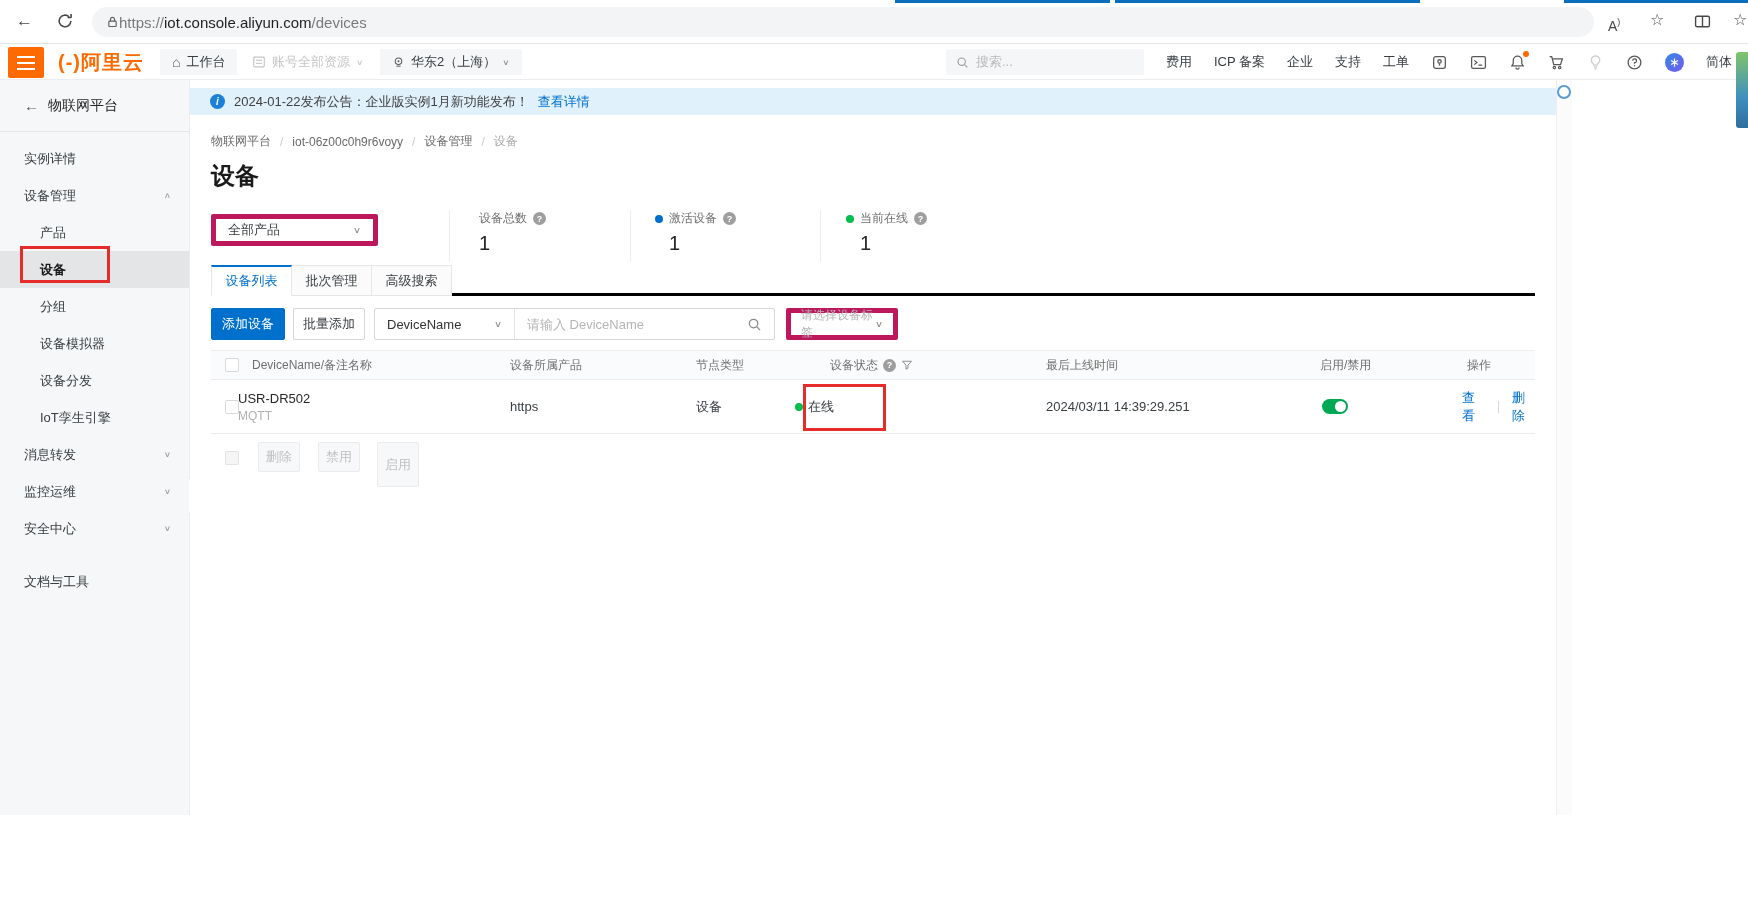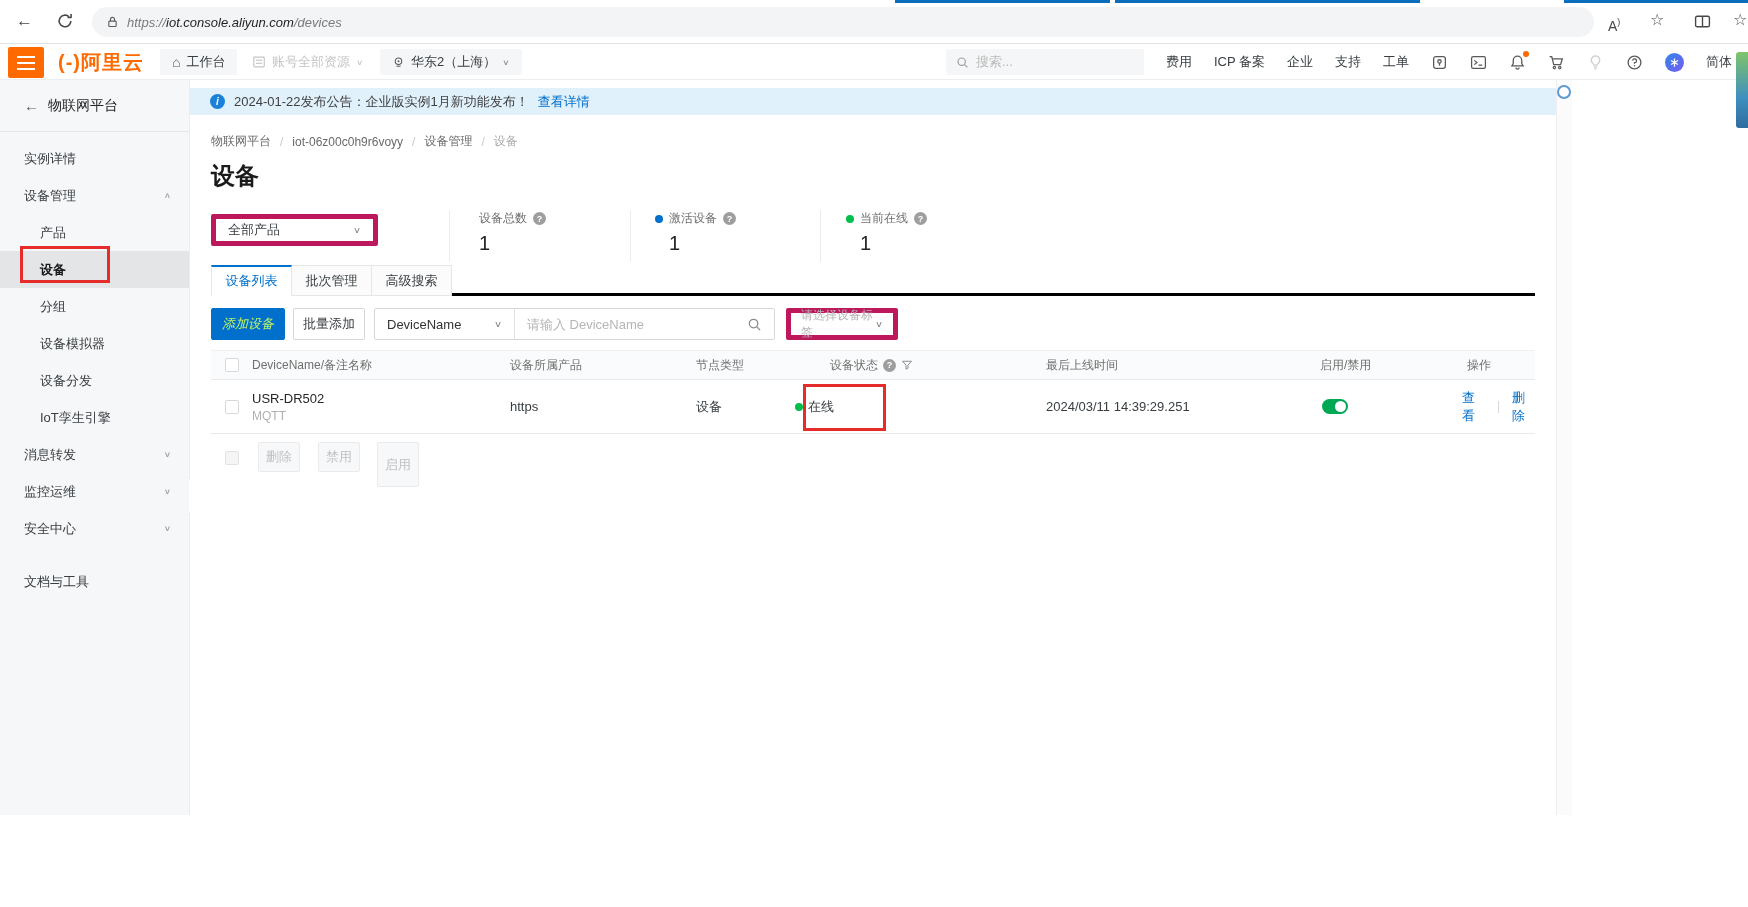--- a/index.html
+++ b/index.html
@@ -7,21 +7,21 @@
   body { position:relative; overflow:hidden; background:#fff; color:#333;
          font-family:"Liberation Sans","DejaVu Sans",sans-serif; font-size:13px; }
   .abs { position:absolute; }
   svg { display:block; }
 
   
   .browser-bar { position:absolute; left:0; top:0; width:1748px; height:44px; background:#fff; border-bottom:1px solid #e3e3e3; }
   .tab-strip { position:absolute; top:0; height:3px; background:#0a6ebd; }
   .nav-glyph { position:absolute; color:#474747; font-size:17px; line-height:22px; cursor:pointer; }
   .url-pill { position:absolute; left:92px; top:7px; width:1502px; height:30px; background:#f3f4f6; border-radius:15px; display:flex; align-items:center; padding-left:14px; }
-  .url-text { font-size:13px; margin-left:8px; color:#7a7a7a;font-style:italic; }
+  .url-text { font-size:15px; margin-left:0; color:#7a7a7a; }
   .url-text .host { color:#1f1f1f; }
 
   
   .alinav { position:absolute; left:0; top:44px; width:1748px; height:36px; background:#fff; border-bottom:1px solid #ebedf0; }
   .burger { position:absolute; left:8px; top:3px; width:36px; height:31px; background:#ff6a00; border-radius:2px; display:flex; flex-direction:column; justify-content:center; align-items:center; gap:4px; cursor:pointer; }
   .burger i { display:block; width:18px; height:2px; background:#fff; }
   .brand { position:absolute; left:58px; top:0; height:36px; display:flex; align-items:center; font-size:20px; font-weight:bold; color:#ff6a00; letter-spacing:1px; }
   .pill { height:26px; background:#f5f6f7; border-radius:2px; display:flex; align-items:center; padding:0 12px; gap:6px; color:#373d41; cursor:pointer; }
   .nav-right { position:absolute; right:16px; top:0; height:36px; display:flex; align-items:center; gap:22px; }
   .nav-link { color:#373d41; font-size:13px; cursor:pointer; white-space:nowrap; }
@@ -60,21 +60,21 @@
   .stat .val { font-size:20px; color:#262626; margin-top:5px; }
   .dot { width:8px; height:8px; border-radius:50%; display:inline-block; }
   .help { width:13px; height:13px; border-radius:50%; background:#9e9e9e; color:#fff; font-size:9px; font-weight:bold; display:flex; align-items:center; justify-content:center; cursor:pointer; }
 
   .tabs { position:absolute; left:21px; top:185px; width:1324px; height:31px; border-bottom:3px solid #000000; display:flex; }
   .tab { width:80px; height:31px; border:1px solid #e6e6e6; border-left:none; background:#fbfbfb; display:flex; align-items:center; justify-content:center; font-size:13px; color:#373d41; cursor:pointer; }
   .tab:first-child { border-left:1px solid #e6e6e6; width:81px; }
   .tab.active { background:#fff; border-top:2px solid #0070cc; border-bottom:1px solid #fff; color:#0070cc; margin-bottom:-1px; }
 
   .btn { height:32px; border:1px solid #d7d7d7; border-radius:2px; background:#fff; display:inline-flex; align-items:center; justify-content:center; font-size:13px; color:#373d41; cursor:pointer; }
-  .btn.primary { background:#0070cc; border-color:#0070cc; color:#bef264;font-style:italic; }
+  .btn.primary { background:#0070cc; border-color:#0070cc; color:#ffffff; }
   .btn.disabled { background:#f7f8fa; border-color:#ebebeb; color:#c1c1c1; cursor:default; }
 
   .combo { position:absolute; left:184px; top:228px; width:401px; height:32px; border:1px solid #d7d7d7; border-radius:2px; display:flex; align-items:flex-end; }
   .combo .field { width:140px; height:100%; display:flex; align-items:center; padding:0 12px; border-right:1px solid #e3e3e3; cursor:pointer; }
   .combo .field .chev { margin-left:auto; color:#8c8c8c; font-size:11px; transform:scaleY(.8); }
   .combo input { flex:1; height:100%; border:none; outline:none; padding:0 34px 0 12px; font-size:13px; font-family:inherit; color:#333; background:transparent; }
   .combo input::placeholder { color:#b5b5b5; }
 
   .thead { position:absolute; left:21px; top:270px; width:1324px; height:30px; background:#fafbfc; border-top:1px solid #eef0f2; border-bottom:1px solid #e8eaec; font-size:12px; color:#6f6f6f; }
   .thead > div, .trow > div { position:absolute; top:0; height:100%; display:flex; align-items:center; gap:5px; }
@@ -380,21 +380,21 @@
     </div>
     <div style="left:835px;">最后上线时间</div>
     <div style="left:1109px;">启用/禁用</div>
     <div style="left:1256px;">操作</div>
   </div>
 
   <div class="trow">
     <div style="left:14px;">
         <span class="checkbox"></span>
       </div>
-    <div style="left:41px;flex-direction:column;align-items:flex-start;justify-content:center;gap:3px;">
+    <div style="left:27px;flex-direction:column;align-items:flex-start;justify-content:center;gap:3px;">
       <span style="color:#262626;">USR-DR502</span>
       <span style="font-size:12px;color:#b0b0b0;">MQTT</span>
     </div>
     <div style="left:299px;">https</div>
     <div style="left:485px;">设备</div>
     <div style="left:584px;text-align:right;">
       <span class="dot" style="width:8px;height:8px;background:#00bf4c;"></span>
       <span>在线</span>
     </div>
     <div style="left:835px;">2024/03/11 14:39:29.251</div>

